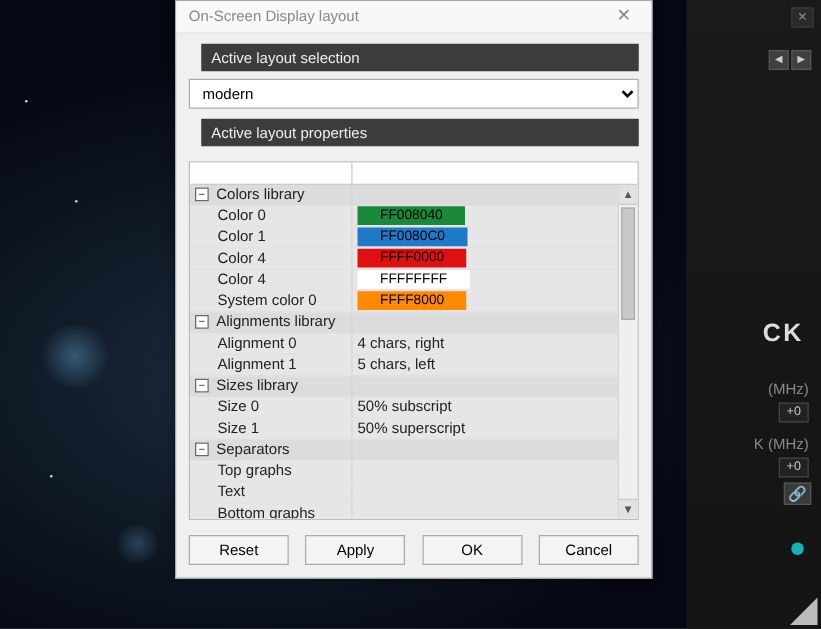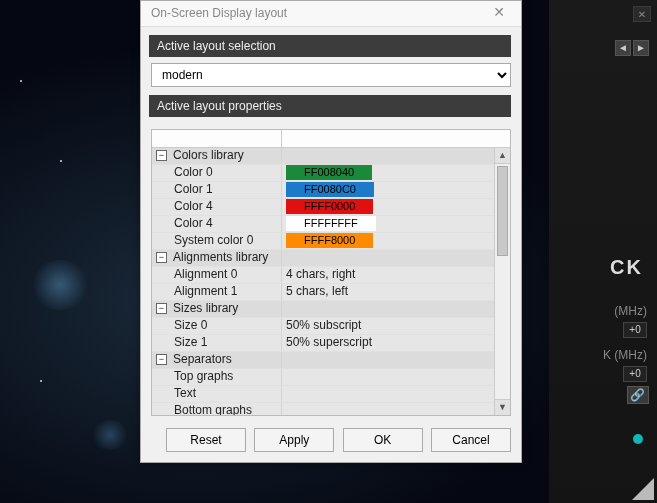--- a/index.html
+++ b/index.html
@@ -66,21 +66,21 @@
     height: 28px; display:flex; align-items:center; justify-content:space-between;
     padding: 0 6px 0 10px; color:#888; font-size:12px;
     background:#f8f8f8; border-bottom:1px solid #ddd;
   }
   .titlebar .close {
     width:32px; height:20px; text-align:center; line-height:18px;
     color:#888; font-size:14px; cursor:pointer;
   }
 
   .section-band {
-    margin: 8px 10px 6px 8px;
+    margin: 8px 10px 6px 20px;
     background: #3c3c3c; color:#eee;
     padding: 4px 8px; font-size:12px;
   }
   .combo {
     margin: 0 10px;
     position:relative;
   }
   .combo select {
     width:100%; height:24px; font-size:12px;
     background:#fff; border:1px solid #aaa; padding:0 6px;
@@ -127,21 +127,21 @@
     font-size:9px; color:#555; cursor:pointer; border-bottom:1px solid #ccc;
   }
   .scrollbar .arrow.dn { position:absolute; bottom:0; left:0; right:0; border-top:1px solid #ccc; border-bottom:none;}
   .scrollbar .thumb {
     position:absolute; left:2px; right:2px; top:18px; height:90px;
     background:#c8c8c8; border:1px solid #aaa; cursor:pointer;
   }
 
   .btn-row {
     display:flex; justify-content:space-between;
-    padding: 12px 10px 10px 25px;
+    padding: 12px 10px 10px 10px;
   }
   .btn {
     width:80px; height:24px; background:#f4f4f4; border:1px solid #aaa;
     font-size:12px; cursor:pointer; text-align:center; line-height:22px;
   }
 </style>
 </head>
 <body>
 
 <div class="bg">

